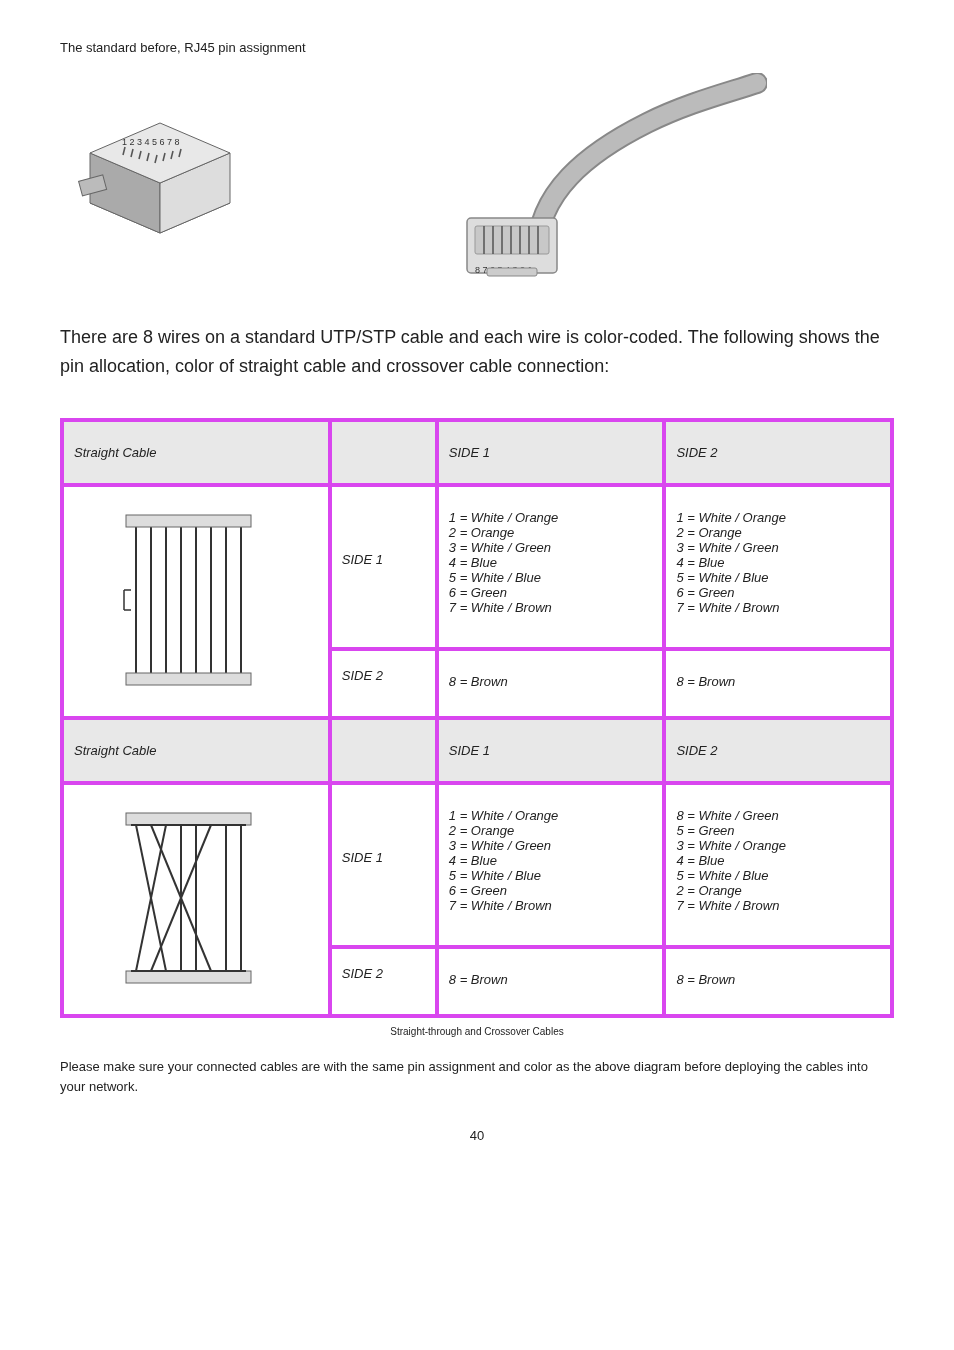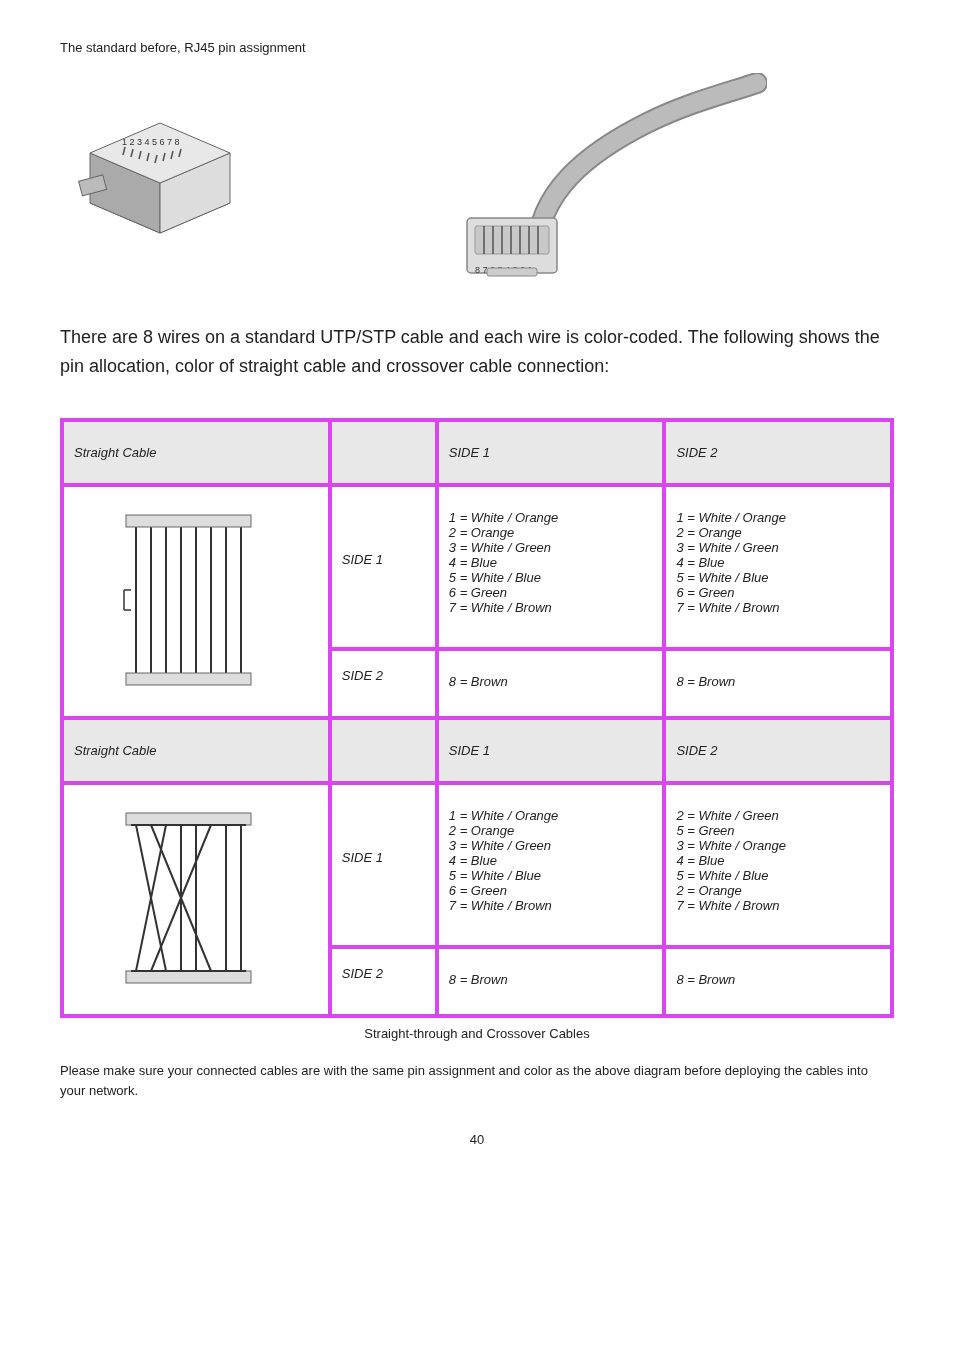--- a/index.html
+++ b/index.html
@@ -59,21 +59,21 @@
       background: #e8e8e8;
       font-size: 13px;
     }
     .cable-table .side-label {
       font-size: 13px;
       vertical-align: middle;
       padding-top: 8px;
     }
     .table-caption {
       text-align: center;
-      font-size: 13px;
+      font-size: 10px;
       margin-bottom: 20px;
     }
     .footer-text {
       font-size: 13px;
       line-height: 1.6;
       margin-bottom: 20px;
     }
     .page-number {
       text-align: center;
       font-size: 13px;
@@ -248,21 +248,21 @@
       <div>1 = White / Orange</div>
       <div>2 = Orange</div>
       <div>3 = White / Green</div>
       <div>4 = Blue</div>
       <div>5 = White / Blue</div>
       <div>6 = Green</div>
       <div>7 = White / Brown</div>
     </td>
 
     <td>
-      <div>2 = White / Green</div>
+      <div>8 = White / Green</div>
       <div>5 = Green</div>
       <div>3 = White / Orange</div>
       <div>4 = Blue</div>
       <div>5 = White / Blue</div>
       <div>2 = Orange</div>
       <div>7 = White / Brown</div>
     </td>
   </tr>
 
   <tr>

